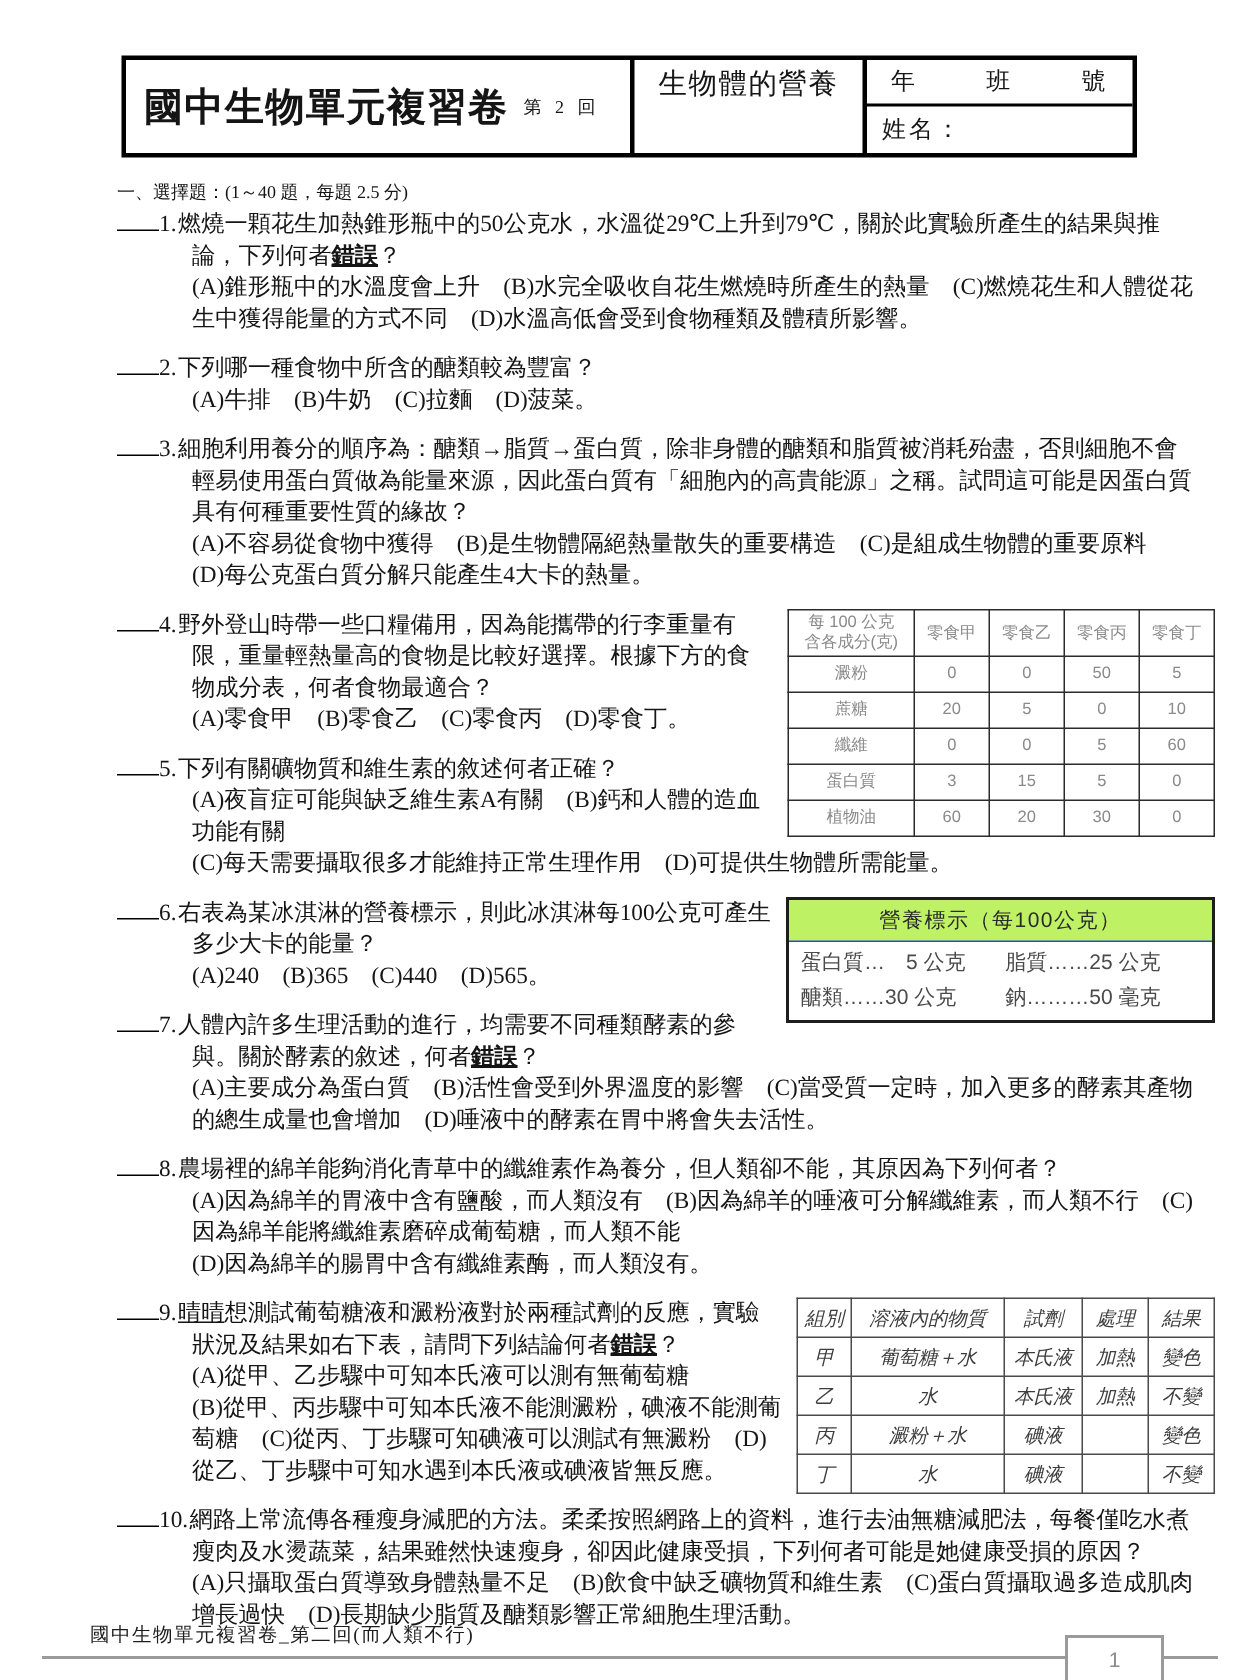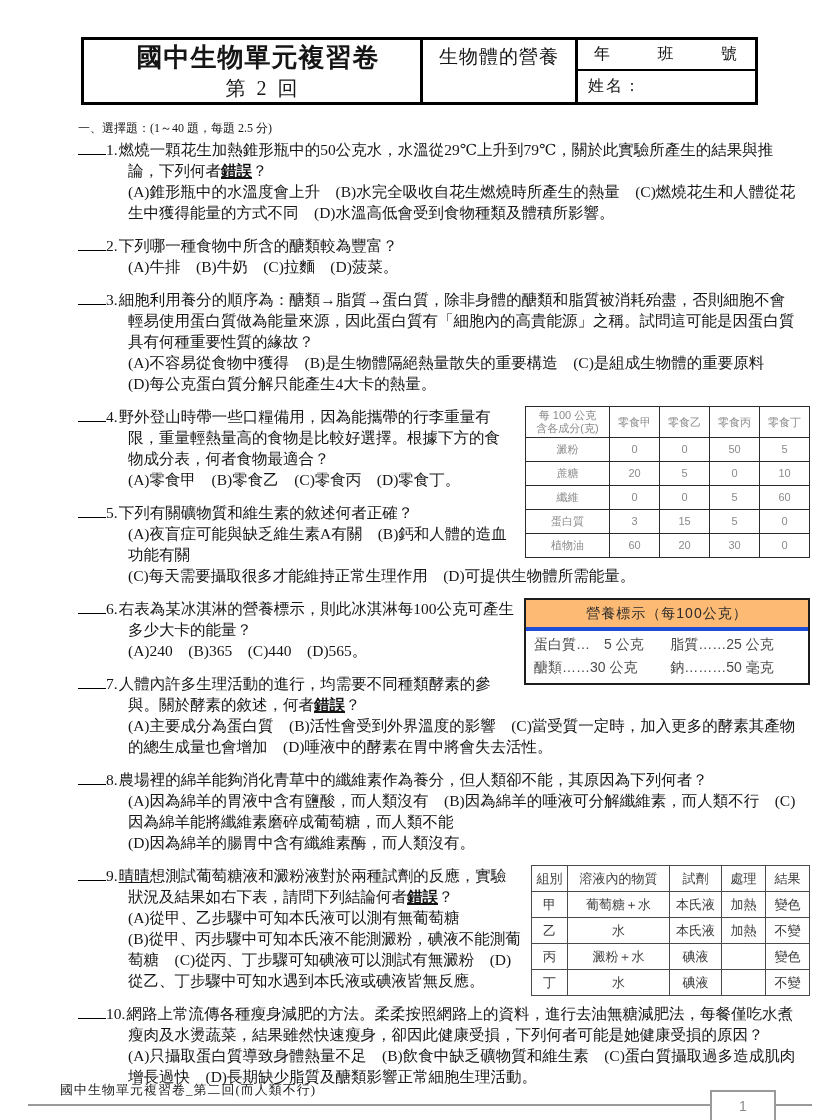--- a/index.html
+++ b/index.html
@@ -2,23 +2,23 @@
 <html><head>
 <meta charset="utf-8">
 <style>
   * { box-sizing: border-box; margin: 0; padding: 0; }
   html,body { background:#fff; }
   body { width:840px; height:1120px; font-family:"Liberation Serif","DejaVu Serif",serif; color:#151515; }
   .sheet { position:relative; width:840px; height:1120px; overflow:hidden; background:#fff; }
 
   
   .exam-header { position:absolute; left:81px; top:37px; width:677px; height:68px; border:3px solid #000; display:flex; }
-  .cell-title { width:339px; border-right:3px solid #000; display:flex; align-items:center; padding-left:12px;flex-direction:column; }
+  .cell-title { width:339px; border-right:3px solid #000; display:flex; align-items:center; padding-left:12px; }
   .title-main { font-family:"Liberation Sans","DejaVu Sans",sans-serif; font-weight:bold; font-size:26px; letter-spacing:1px; }
-  .title-round { font-size:20px; margin-left:10px; letter-spacing:3px; white-space:nowrap; }
+  .title-round { font-size:12px; margin-left:10px; letter-spacing:3px; white-space:nowrap; }
   .cell-chapter { width:155px; border-right:3px solid #000; text-align:center; font-size:19px; line-height:29px; padding-top:2px; letter-spacing:1px; }
   .cell-name { flex:1; font-size:16px; }
   .row-ybn { height:31px; border-bottom:2px solid #000; display:flex; justify-content:space-between; align-items:center; padding:0 16px; letter-spacing:2px; }
   .row-name { height:30px; display:flex; align-items:center; padding-left:10px; letter-spacing:2px; }
 
   
   .content { position:absolute; left:78px; top:118px; width:722px; font-size:15.5px; line-height:21px; }
   .section-title { font-size:12px; line-height:21px; }
   .q { padding-left:50px; text-indent:-50px; }
   .q + .q { margin-top:12px; }
@@ -31,26 +31,26 @@
   
   .float-box { float:right; margin-left:10px; margin-right:-10px; margin-bottom:2px; text-indent:0; }
 
   
   .snack-table { border-collapse:collapse; font-family:"Liberation Sans","DejaVu Sans",sans-serif; font-size:11px; color:#8a8a8a; text-align:center; }
   .snack-table td { border:1px solid #2b2b2b; padding:1px 3px; height:17px; min-width:50px; }
   .snack-table td.corner { width:84px; line-height:13px; padding:2px 2px; }
 
   
   .nutrition { width:286px; border:2px solid #1d1d1d; font-family:"Liberation Sans","DejaVu Sans",sans-serif; color:#4a4a4a; }
-  .nutri-title { background:#fdba74; color:#2b2b2b; text-align:center; font-size:14px; padding:3px 0; border-bottom:4px solid #1d4ed8; letter-spacing:1px; }
+  .nutri-title { background:#bef264; color:#2b2b2b; text-align:center; font-size:14px; padding:3px 0; border-bottom:1px solid #1d4ed8; letter-spacing:1px; }
   .nutri-grid { display:grid; grid-template-columns:1.05fr 1fr; font-size:14px; padding:3px 8px 5px 8px; row-gap:2px; white-space:nowrap; }
 
   
   .exp-table { border-collapse:collapse; font-size:13px; color:#3d3d3d; text-align:center; font-family:"Liberation Sans","DejaVu Sans",sans-serif; }
-  .exp-table td { border:1px solid #4a4a4a; padding:2px 4px; height:21px; }
+  .exp-table td { border:1px solid #4a4a4a; padding:2px 4px; height:21px;font-style:italic; }
   .exp-table td.c-grp { min-width:36px; }
   .exp-table td.c-sol { min-width:102px; }
   .exp-table td.c-rgt { min-width:52px; }
   .exp-table td.c-trt { min-width:44px; }
   .exp-table td.c-res { min-width:44px; }
 
   
   .footer-text { position:absolute; left:60px; top:1081px; font-size:13px; letter-spacing:1px; color:#1d1d1d; }
   .footer-rule { position:absolute; left:28px; top:1104px; width:784px; border-top:2px solid #9a9a9a; }
   .page-tab { position:absolute; left:710px; top:1090px; width:66px; height:30px; background:#fff; border:2px solid #9a9a9a; border-bottom:none; text-align:center; font-size:14px; line-height:28px; color:#8a8a8a; font-family:"Liberation Sans","DejaVu Sans",sans-serif; }

